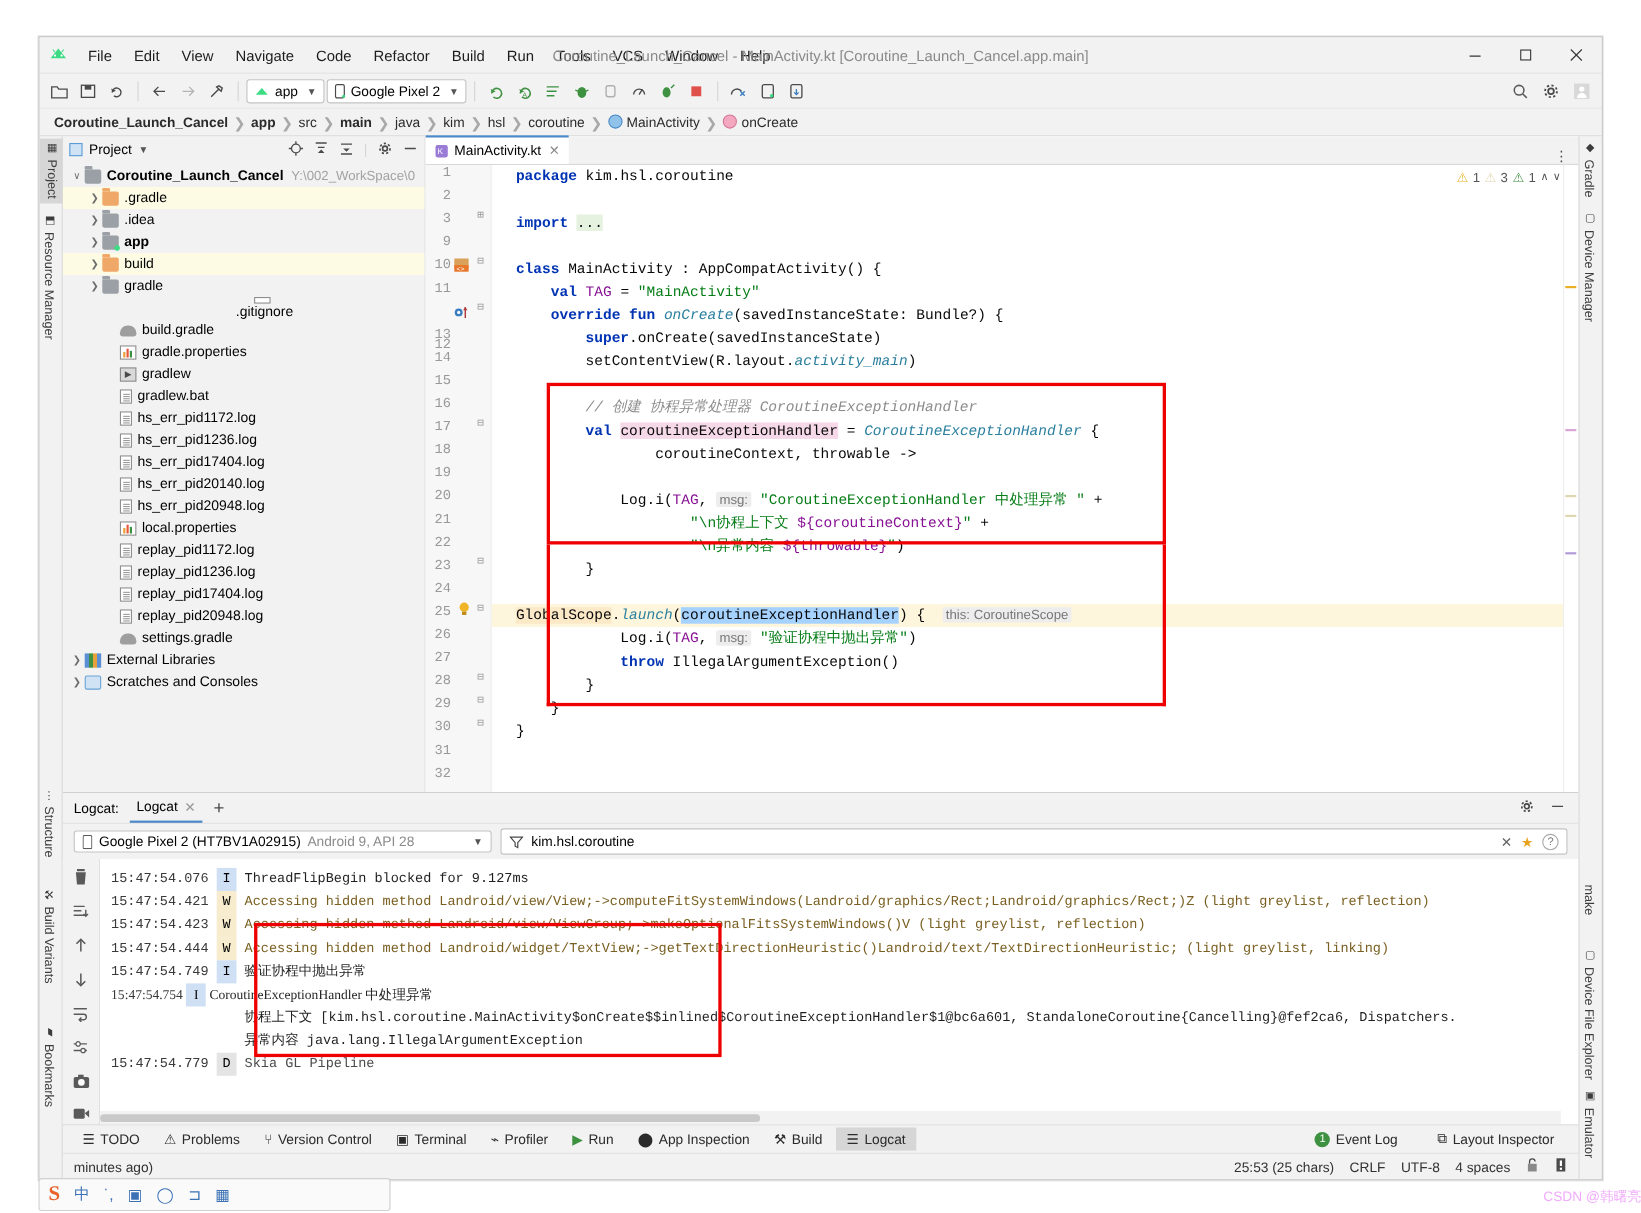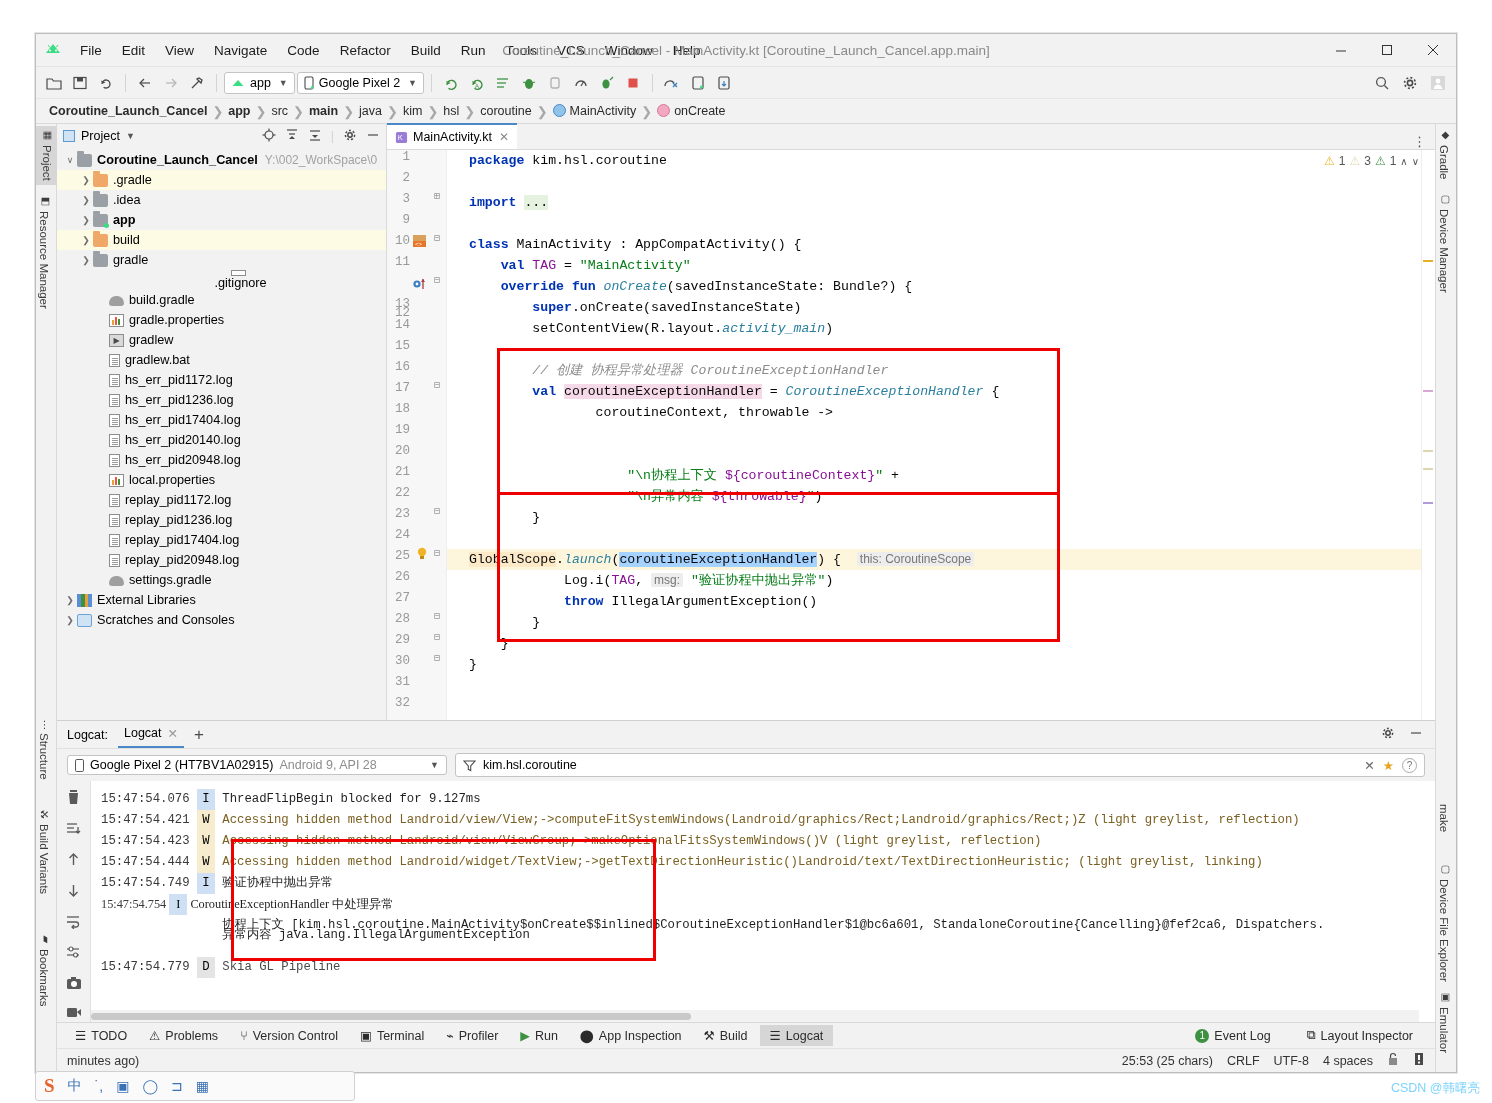--- a/index.html
+++ b/index.html
@@ -184,21 +184,21 @@
   .statusbar .right { margin-left:auto; display:flex; align-items:center; gap:14px;
                       padding-right:10px; }
 
   
   .ime { position:absolute; left:35px; bottom:2px; height:30px; width:320px;
          background:#fafafa; border:1px solid #d0d0d0; border-radius:3px;
          display:flex; align-items:center; gap:13px; padding:0 8px; z-index:50; }
   .ime .logo { color:#e8622a; font-weight:bold; font-size:19px;
                font-family:"Liberation Serif",serif; }
   .ime .g { color:#3c72b5; font-size:14px; }
-  .watermark { position:absolute; right:12px; bottom:6px; color:#7dd3fc; font-size:12.5px; }
+  .watermark { position:absolute; right:0; bottom:6px; color:#f0abfc; font-size:12.5px; }
 </style>
 </head>
 <body>
 
 <div class="desktop"></div>
 
 <div class="window">
 
   <div class="titlebar">
     <span class="android-logo">
@@ -696,20 +696,21 @@
               <div class="cl" style="top:0px;left:22px"><span class="kw">package</span> <span class="plain">kim.hsl.coroutine</span></div>
               <div class="cl" style="top:42px;left:22px"><span class="kw">import</span> <span class="greenhl plain">...</span></div>
               <div class="cl" style="top:84px;left:22px"><span class="kw">class</span> <span class="plain">MainActivity : AppCompatActivity() {</span></div>
               <div class="cl" style="top:105px;left:22px"><span class="plain">    </span><span class="kw">val</span> <span class="cst">TAG</span> <span class="plain">= </span><span class="str">"MainActivity"</span></div>
               <div class="cl" style="top:126px;left:22px"><span class="plain">    </span><span class="kw">override fun</span> <span class="fn">onCreate</span><span class="plain">(savedInstanceState: Bundle?) {</span></div>
               <div class="cl" style="top:147px;left:22px"><span class="plain">        </span><span class="kw">super</span><span class="plain">.onCreate(savedInstanceState)</span></div>
               <div class="cl" style="top:168px;left:22px"><span class="plain">        setContentView(R.layout.</span><span class="typ">activity_main</span><span class="plain">)</span></div>
               <div class="cl" style="top:210px;left:22px"><span class="plain">        </span><span class="com">// 创建 协程异常处理器 CoroutineExceptionHandler</span></div>
               <div class="cl" style="top:231px;left:22px"><span class="plain">        </span><span class="kw">val</span> <span class="declhl plain">coroutineExceptionHandler</span> <span class="plain">= </span><span class="typ">CoroutineExceptionHandler</span> <span class="plain">{</span></div>
               <div class="cl" style="top:252px;left:22px"><span class="plain">                coroutineContext, throwable -&gt;</span></div>
+              <div class="cl" style="top:294px;left:22px"><span class="plain">            Log.i(</span><span class="cst">TAG</span><span class="plain">, </span><span class="hint">msg:</span> <span class="str">"CoroutineExceptionHandler 中处理异常 "</span> <span class="plain">+</span></div>
               <div class="cl" style="top:315px;left:22px"><span class="plain">                    </span><span class="str">"\n协程上下文 </span><span class="cst">${coroutineContext}</span><span class="str">"</span> <span class="plain">+</span></div>
               <div class="cl" style="top:336px;left:22px"><span class="plain">                    </span><span class="str">"\n异常内容 </span><span class="cst">${throwable}</span><span class="str">"</span><span class="plain">)</span></div>
               <div class="cl" style="top:357px;left:22px"><span class="plain">        }</span></div>
               <div class="cl" style="top:399px;left:22px"><span class="orangehl plain">GlobalScope</span><span class="plain">.</span><span class="fn">launch</span><span class="plain">(</span><span class="selhl plain">coroutineExceptionHandler</span><span class="plain">) {  </span><span class="hint">this: CoroutineScope</span></div>
               <div class="cl" style="top:420px;left:22px"><span class="plain">            Log.i(</span><span class="cst">TAG</span><span class="plain">, </span><span class="hint">msg:</span> <span class="str">"验证协程中抛出异常"</span><span class="plain">)</span></div>
               <div class="cl" style="top:441px;left:22px"><span class="plain">            </span><span class="kw">throw</span> <span class="plain">IllegalArgumentException()</span></div>
               <div class="cl" style="top:462px;left:22px"><span class="plain">        }</span></div>
               <div class="cl" style="top:483px;left:22px"><span class="plain">    }</span></div>
               <div class="cl" style="top:504px;left:22px"><span class="plain">}</span></div>
 
@@ -834,21 +835,21 @@
 
           <div class="lc-out">
             <div id="log-lines">
                 <div class="lline" style="top: 8px;"><span style="display:inline-block;width:10px"></span><span class="lts">15:47:54.076 </span><span class="lvl I">I</span><span class="ltxt-i"> ThreadFlipBegin blocked for 9.127ms</span></div>
                 <div class="lline" style="top: 29px;"><span style="display:inline-block;width:10px"></span><span class="lts">15:47:54.421 </span><span class="lvl W">W</span><span class="ltxt-w"> Accessing hidden method Landroid/view/View;-&gt;computeFitSystemWindows(Landroid/graphics/Rect;Landroid/graphics/Rect;)Z (light greylist, reflection)</span></div>
                 <div class="lline" style="top: 50px;"><span style="display:inline-block;width:10px"></span><span class="lts">15:47:54.423 </span><span class="lvl W">W</span><span class="ltxt-w"> Accessing hidden method Landroid/view/ViewGroup;-&gt;makeOptionalFitsSystemWindows()V (light greylist, reflection)</span></div>
                 <div class="lline" style="top: 71px;"><span style="display:inline-block;width:10px"></span><span class="lts">15:47:54.444 </span><span class="lvl W">W</span><span class="ltxt-w"> Accessing hidden method Landroid/widget/TextView;-&gt;getTextDirectionHeuristic()Landroid/text/TextDirectionHeuristic; (light greylist, linking)</span></div>
                 <div class="lline" style="top: 92px;"><span style="display:inline-block;width:10px"></span><span class="lts">15:47:54.749 </span><span class="lvl I">I</span><span class="ltxt-i"> 验证协程中抛出异常</span></div>
                 <div class="lline" style="top: 113px; font-family: Liberation Serif, serif;"><span style="display:inline-block;width:10px"></span><span class="lts">15:47:54.754 </span><span class="lvl I">I</span><span class="ltxt-i"> CoroutineExceptionHandler 中处理异常</span></div>
                 <div class="lline" style="top: 134px;"><span style="display:inline-block;width:10px"></span><span class="lts">             </span><span class="lvl "> </span><span class="ltxt-i"> 协程上下文 [kim.hsl.coroutine.MainActivity$onCreate$$inlined$CoroutineExceptionHandler$1@bc6a601, StandaloneCoroutine{Cancelling}@fef2ca6, Dispatchers.</span></div>
-                <div class="lline" style="top: 144px;"><span style="display:inline-block;width:10px"></span><span class="lts">             </span><span class="lvl "> </span><span class="ltxt-i"> 异常内容 java.lang.IllegalArgumentException</span></div>
+                <div class="lline" style="top: 155px;"><span style="display:inline-block;width:10px"></span><span class="lts">             </span><span class="lvl "> </span><span class="ltxt-i"> 异常内容 java.lang.IllegalArgumentException</span></div>
                 <div class="lline" style="top: 176px;"><span style="display:inline-block;width:10px"></span><span class="lts">15:47:54.779 </span><span class="lvl D">D</span><span class="ltxt-d"> Skia GL Pipeline</span></div>
               </div>
             <div class="redbox" style="left:140px; top:58px; width:425px; height:122px;"></div>
           </div>
           <div class="lc-scroll-v"></div>
           <div class="lc-scroll-h">
             <div class="thumb"></div>
           </div>
         </div>
       </div>

